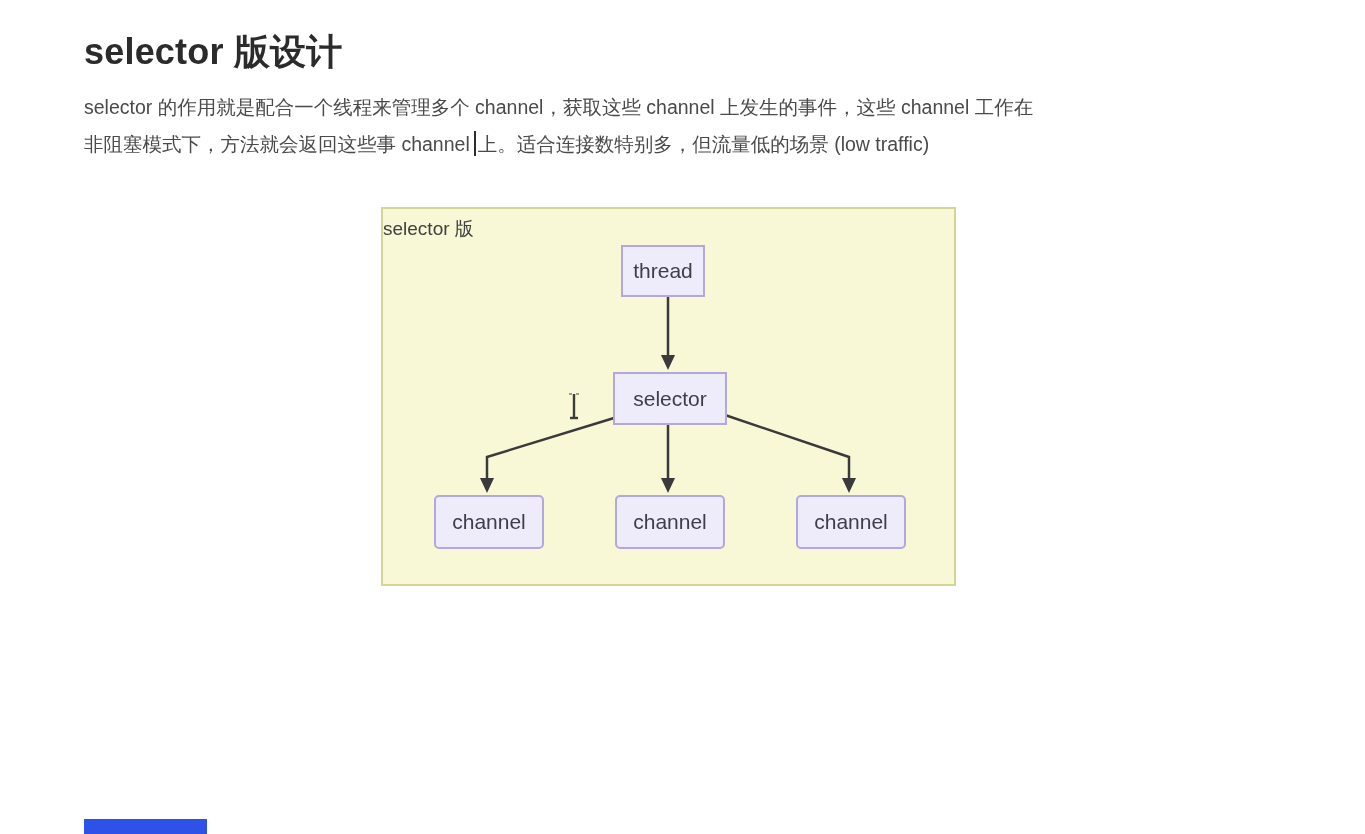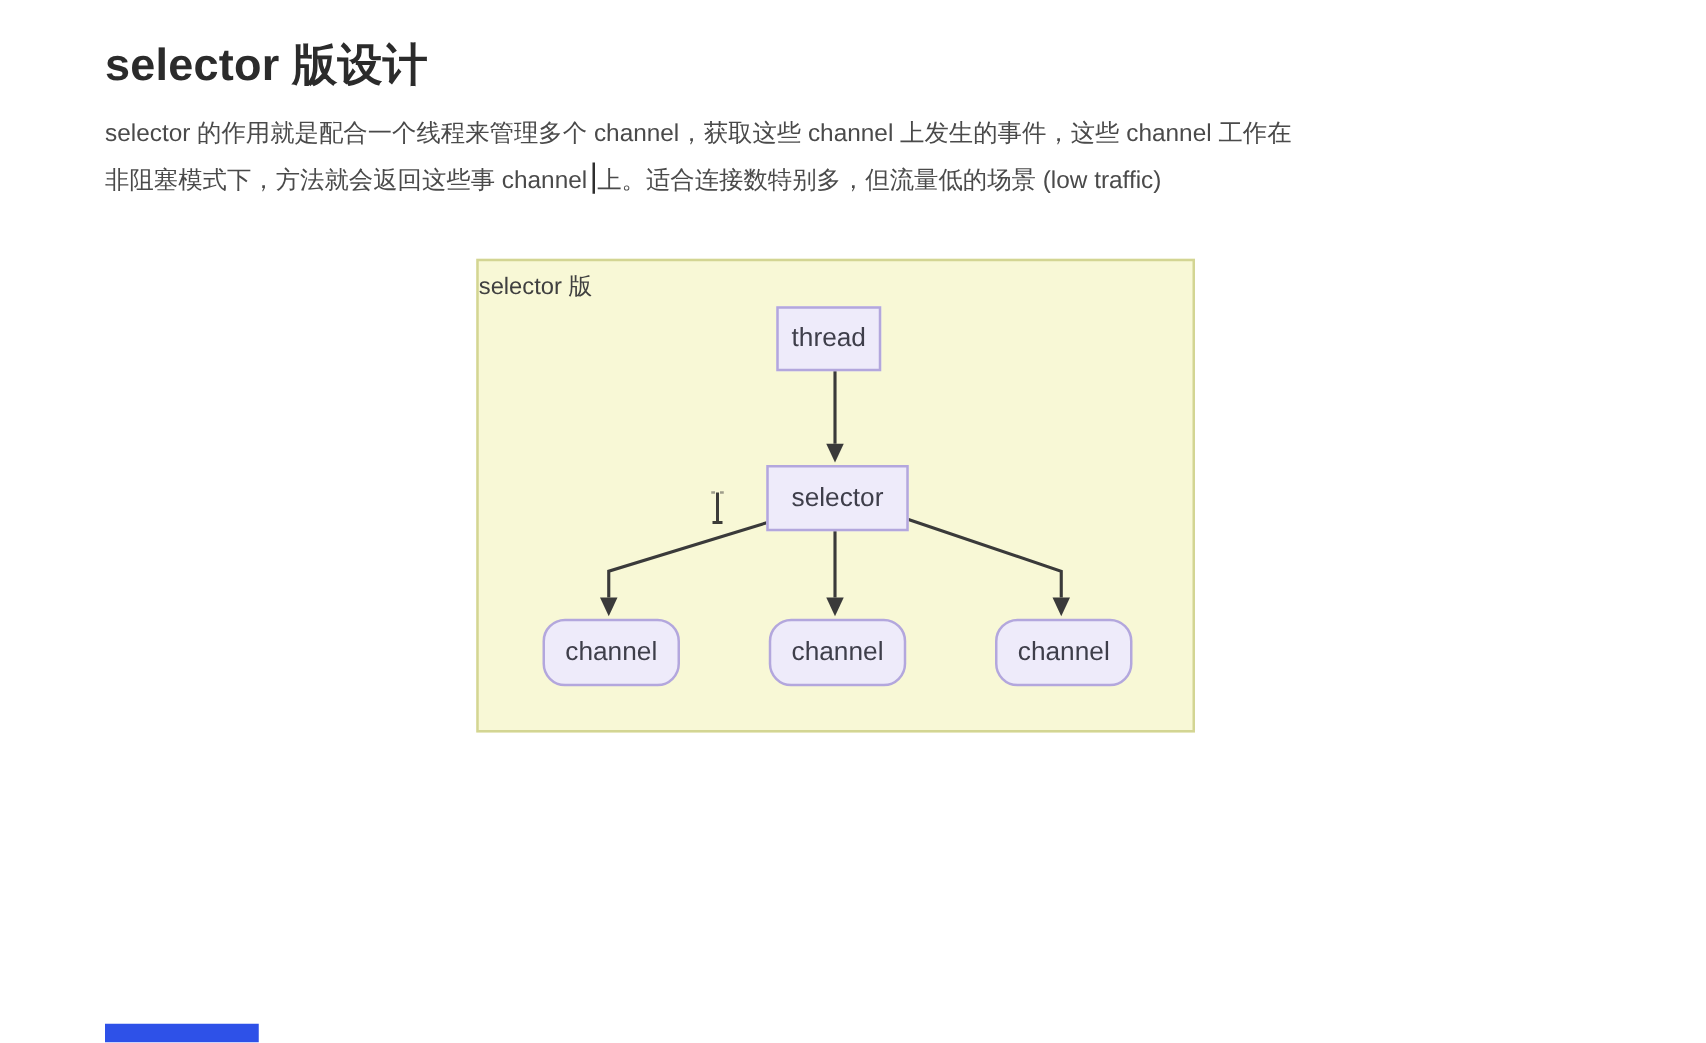--- a/index.html
+++ b/index.html
@@ -30,21 +30,21 @@
     position:absolute; top:7px; left:0; width:100%; text-align:left;
     font-size:19px; color:#404040;
   }
   .node {
     position:absolute; background:#eeebfa; border:2px solid #b3a7dd;
     display:flex; align-items:center; justify-content:center;
     font-size:21px; color:#3e3e4a;
   }
   .node-thread   { left:238px; top:36px;  width:84px;  height:52px; }
   .node-selector { left:230px; top:163px; width:114px; height:53px; }
-  .node-channel  { top:286px; width:110px; height:54px; border-radius:18px; }
+  .node-channel  { top:286px; width:110px; height:54px; border-radius:5px; }
   .channel-1 { left:51px; } .channel-2 { left:232px; } .channel-3 { left:413px; }
 
   .arrow-layer { position:absolute; left:0; top:0; width:571px; height:375px; pointer-events:none; }
   .ibeam { position:absolute; left:183px; top:182px; pointer-events:none; }
 
   .accent-bar {
     position:absolute; left:84px; top:819px; width:123px; height:15px;
     background:#2e51e8;
   }
 </style>

